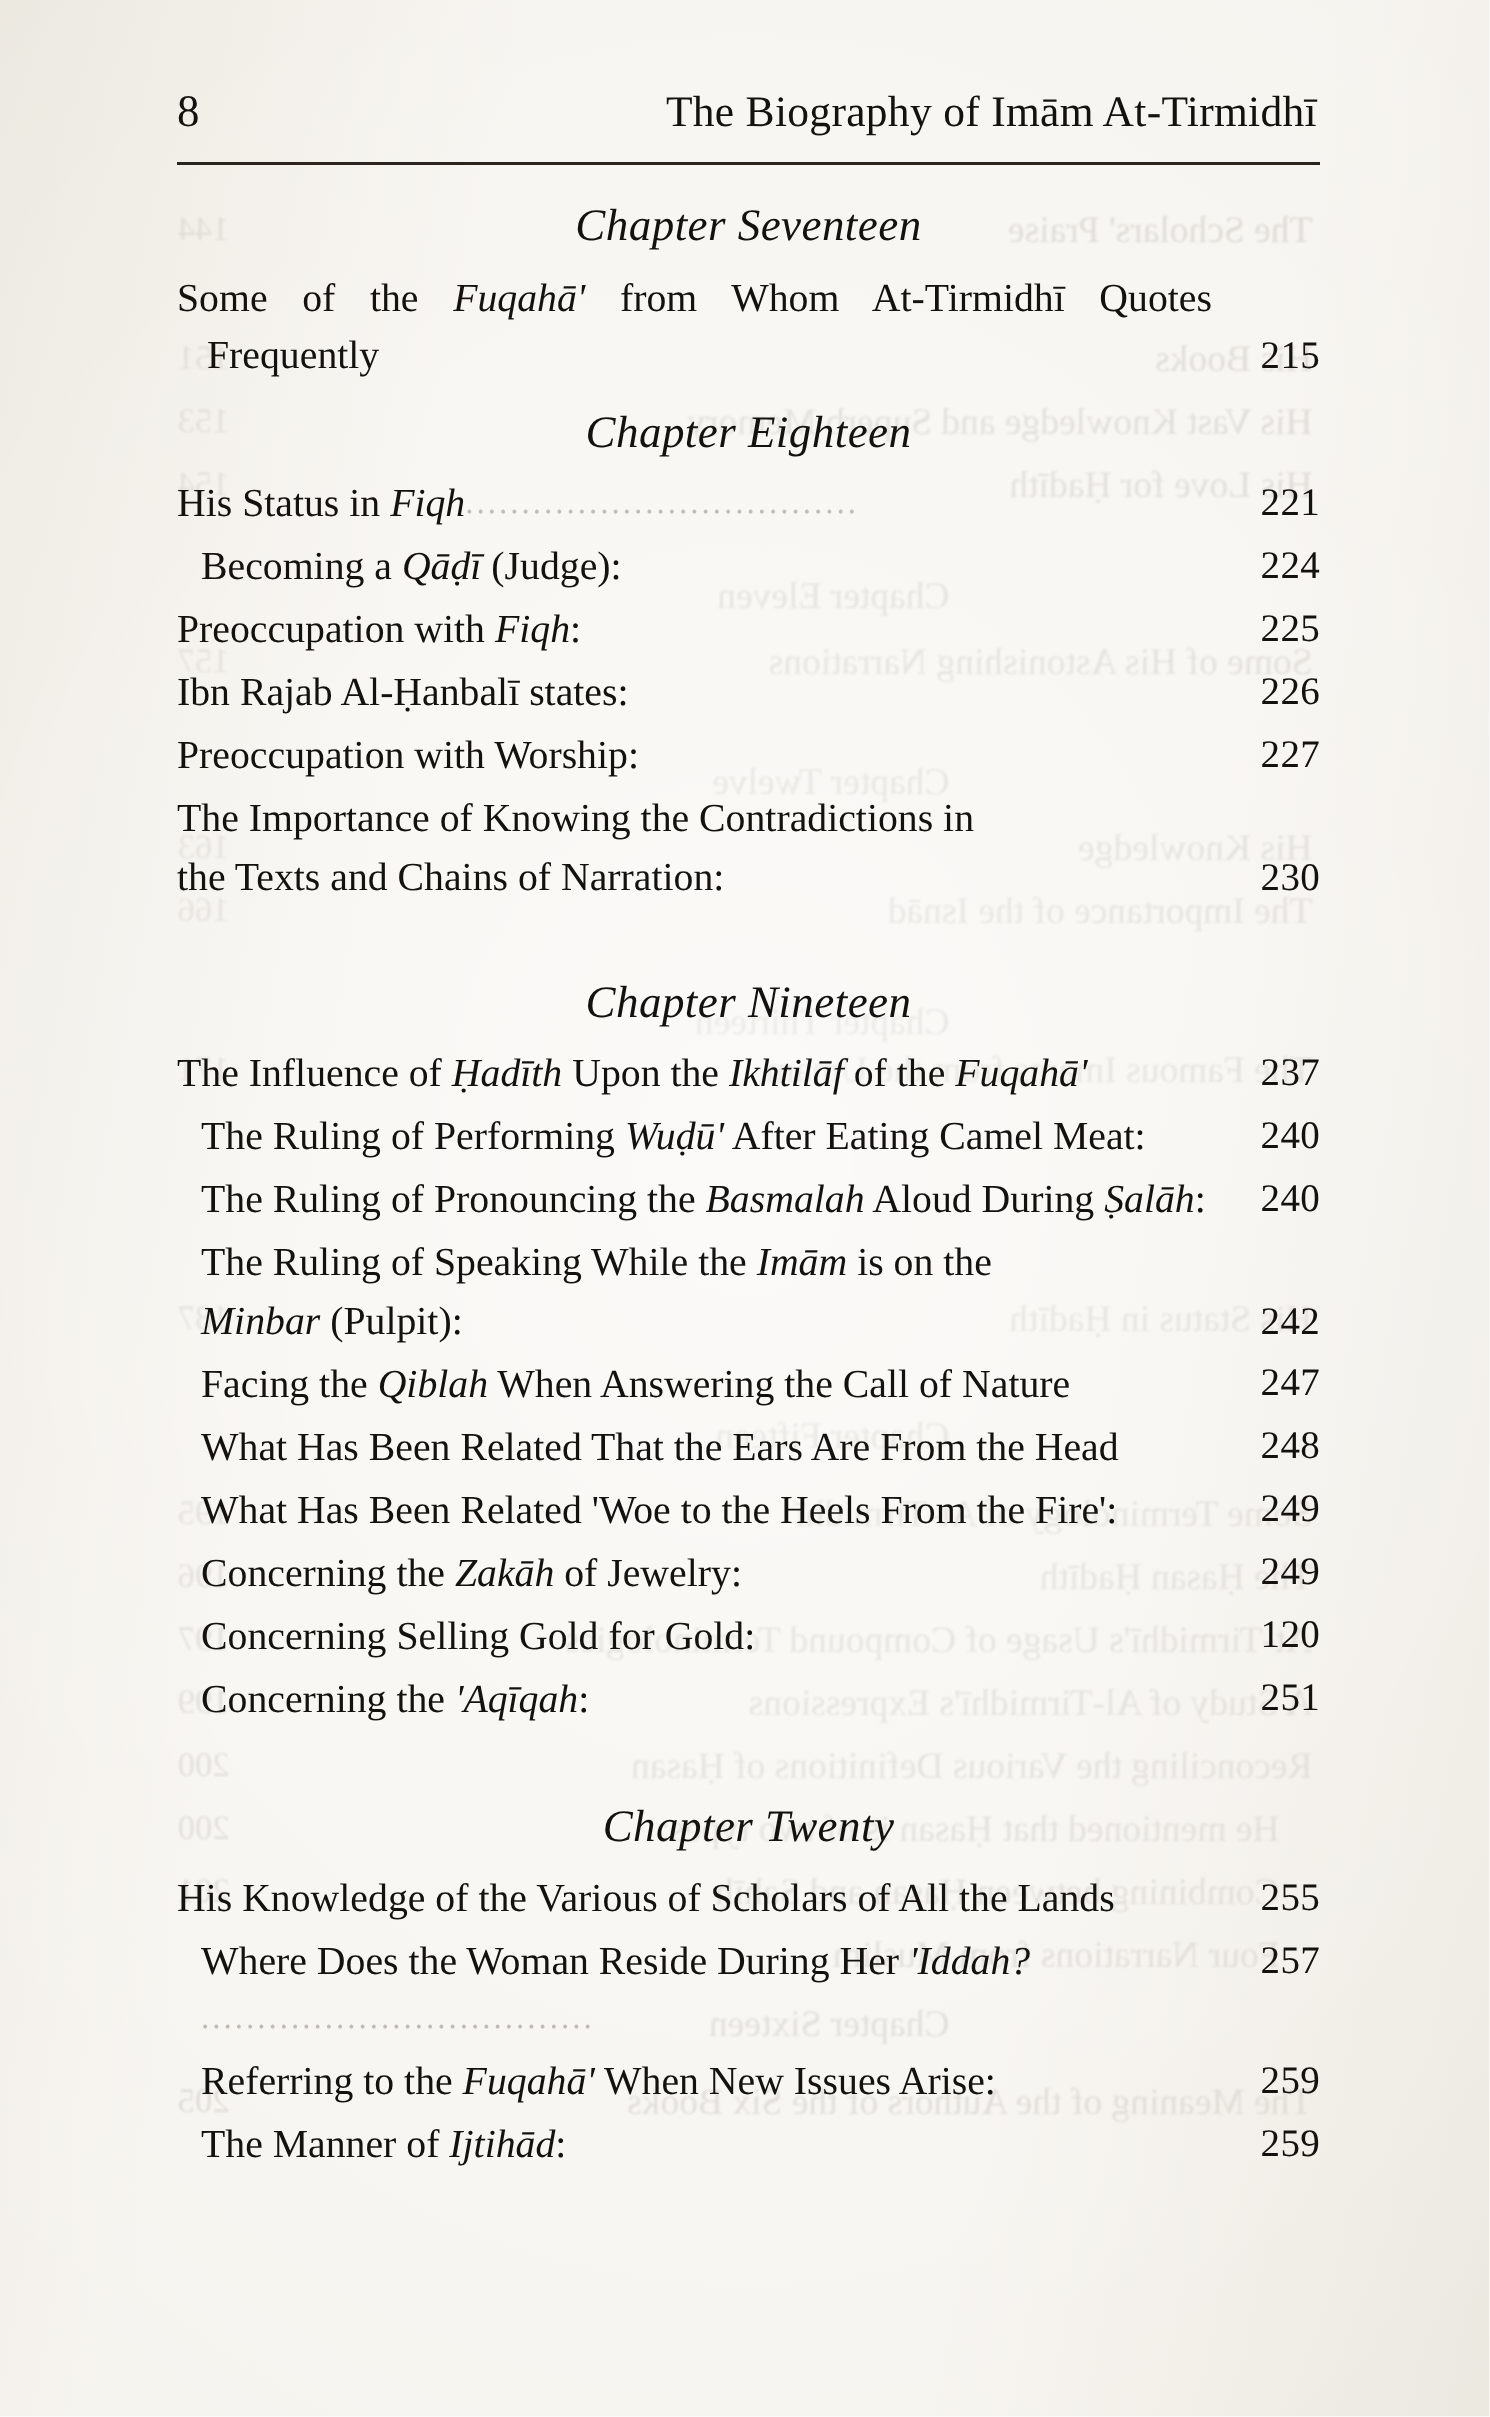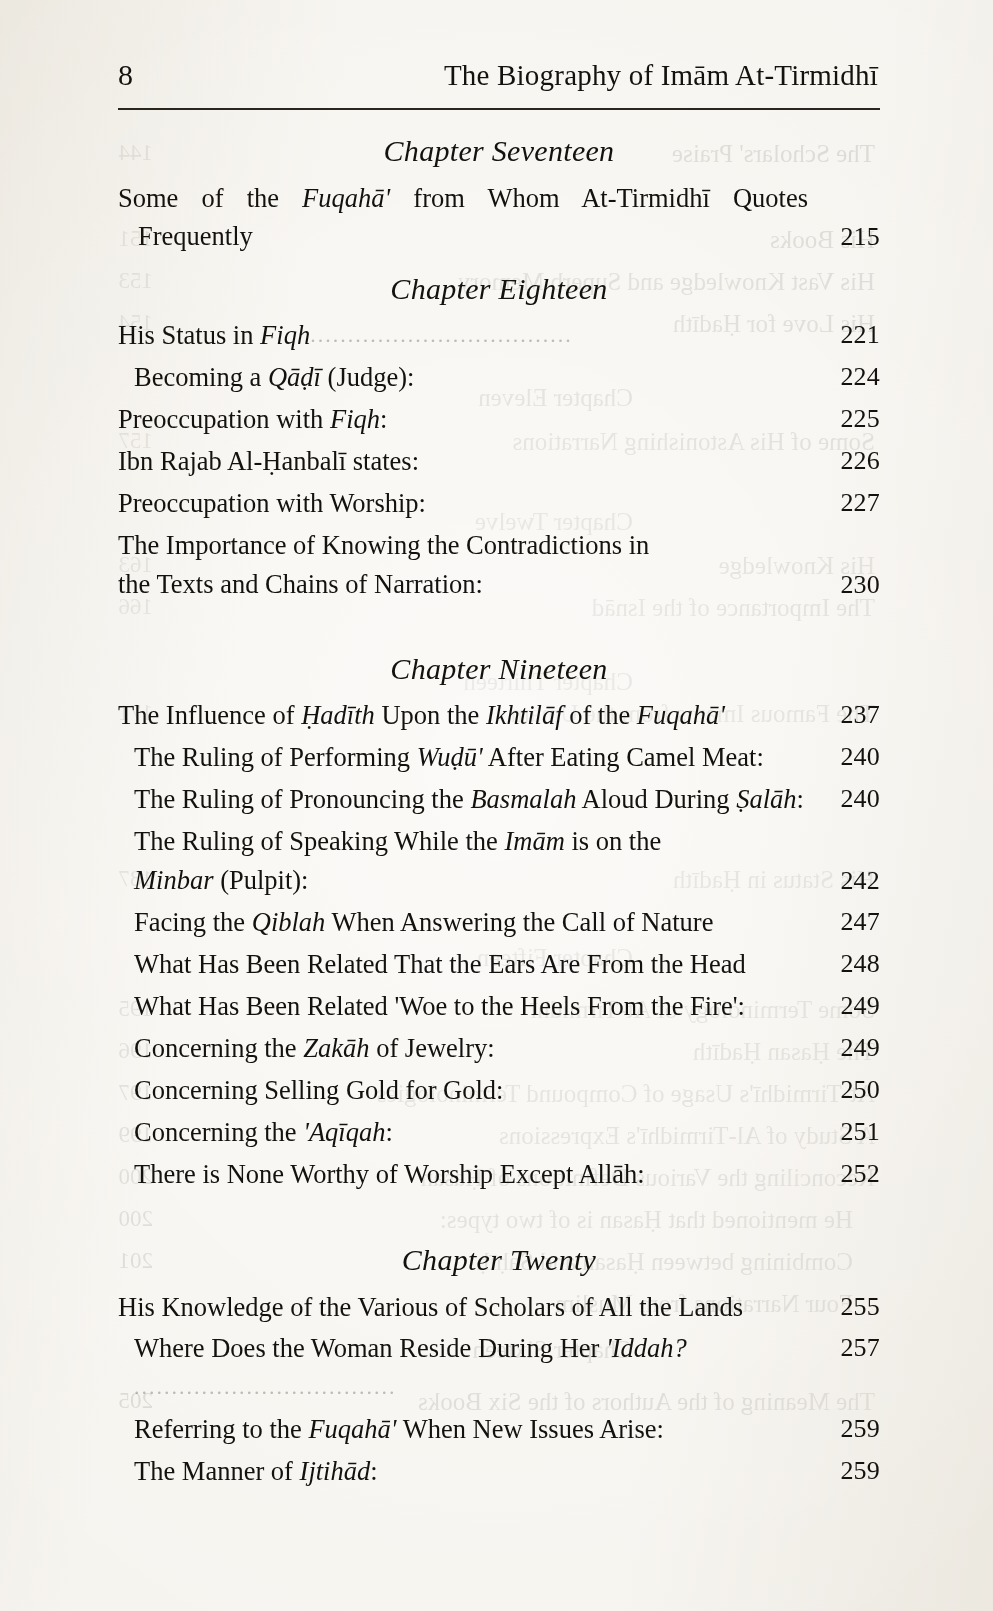--- a/index.html
+++ b/index.html
@@ -319,34 +319,28 @@
       <div class="entry lvl1">
         <div class="entry-text">
           <span class="wrap-line"><span>Concerning the </span><span class="ital">Zakāh</span><span> of Jewelry:</span></span>
         </div>
         <div class="entry-num">249</div>
       </div>
       <div class="entry lvl1">
         <div class="entry-text">
           <span class="wrap-line"><span>Concerning Selling Gold for Gold:</span></span>
         </div>
-        <div class="entry-num">250</div>
+        <div class="entry-num">120</div>
       </div>
       <div class="entry lvl1">
         <div class="entry-text">
           <span class="wrap-line"><span>Concerning the </span><span class="ital">'Aqīqah</span><span>:</span></span>
         </div>
         <div class="entry-num">251</div>
       </div>
-      <div class="entry lvl1">
-        <div class="entry-text">
-          <span class="wrap-line"><span>There is None Worthy of Worship Except Allāh:</span></span>
-        </div>
-        <div class="entry-num">252</div>
-      </div>
       <div class="chapter-heading twenty-before">Chapter Twenty</div>
       <div class="entry lvl0">
         <div class="entry-text">
           <span class="wrap-line"><span>His Knowledge of the Various of Scholars of All the Lands</span></span>
         </div>
         <div class="entry-num">255</div>
       </div>
       <div class="entry lvl1 leader">
         <div class="entry-text">
           <span class="wrap-line"><span>Where Does the Woman Reside During Her </span><span class="ital">'Iddah?</span><span class="dots"> ...................................</span></span>

